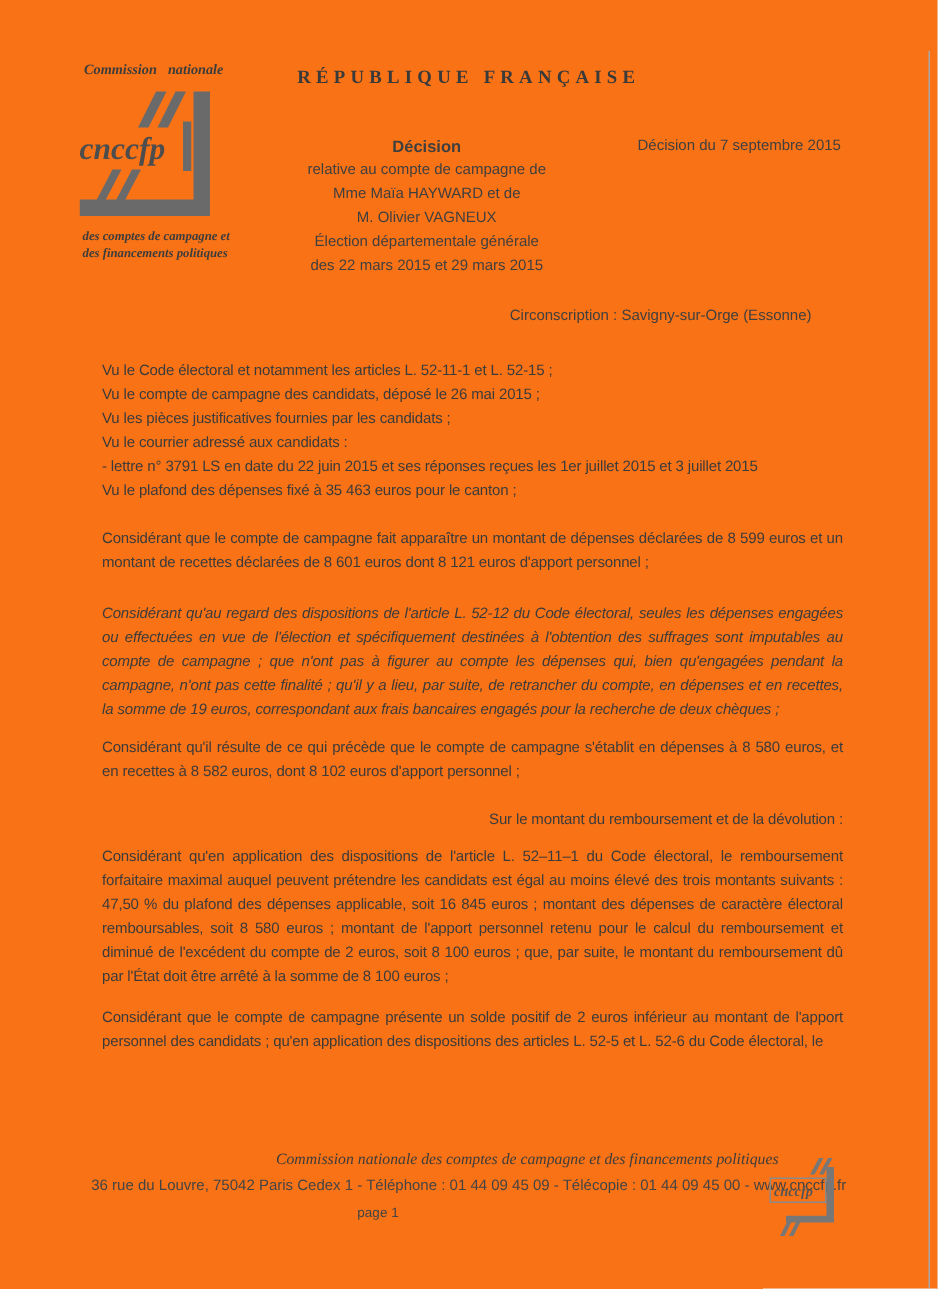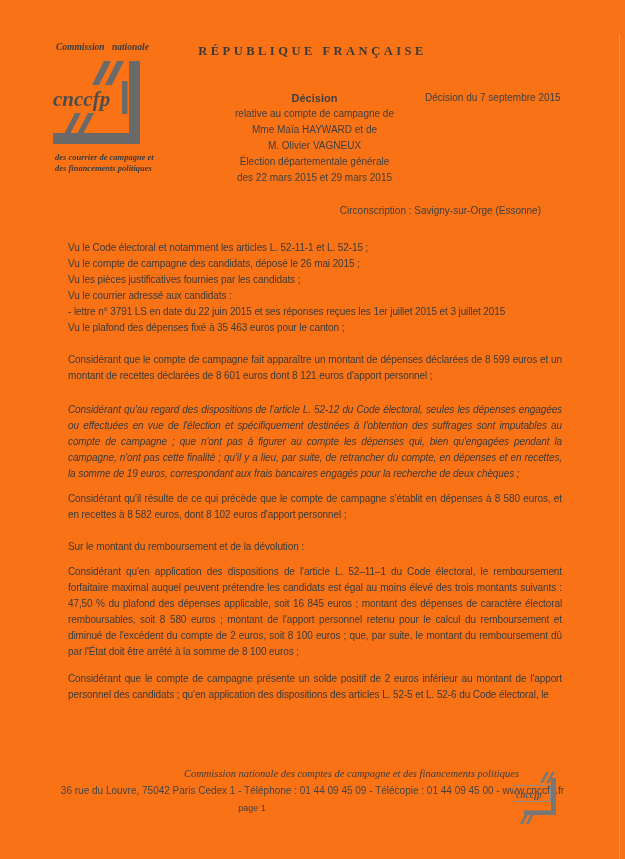--- a/index.html
+++ b/index.html
@@ -22,21 +22,21 @@
     font-style:italic; font-weight:bold; font-size:8.5px; line-height:11px; color:#3c3c3c;
   }
 
   
   .republique {
     position:absolute; top:44px; left:0; width:625px; text-align:center;
     font-family:"Liberation Serif", serif; font-size:12.5px; letter-spacing:3.5px; color:#3a3a3a;font-weight:bold;
   }
   .header-center {
     position:absolute; top:90px; left:0; width:569px; text-align:center;
-    font-size:10px; line-height:16px; color:#3f3f3f;margin-left:30px;
+    font-size:10px; line-height:16px; color:#3f3f3f;
   }
   .decision-title { font-weight:bold; font-size:11px; }
   .decision-date { position:absolute; left:425px; top:92px; font-size:10px; }
   .circonscription {
     position:absolute; top:203px; left:0; width:541px; text-align:right;
     font-size:10px; line-height:16px;
   }
 
   
   .document-body {
@@ -44,21 +44,21 @@
     font-size:10px; line-height:16px; letter-spacing:-0.1px; color:#3b3b3b;
   }
   .document-body p, .document-body div.block { margin:0; }
   .block.paragraph { text-align:justify; }
   .block.lines .line { white-space:nowrap; }
   .block-0 { margin-bottom:16px !important; }
   .block-1 { margin-bottom:18px !important; }
   .block-2 { margin-bottom:13px !important; }
   .block-3 { margin-bottom:9px  !important;font-style:italic; }
   .block-4 { margin-bottom:16px !important; }
-  .block-5 { margin-bottom:9px  !important; }
+  .block-5 { margin-bottom:9px  !important;text-align:right; }
   .block-6 { margin-bottom:11px !important; }
 
   
   .footer-org {
     position:absolute; top:768px; left:0; width:625px; text-align:center;
     font-family:"Liberation Serif", serif; font-style:italic; font-size:10.5px; color:#3c3c3c;margin-left:39px;
   }
   .footer-address {
     position:absolute; top:785px; left:0; width:625px; text-align:center;
     font-size:10px; color:#444;
@@ -80,21 +80,21 @@
   <svg class="logo-main" width="90" height="85" viewBox="0 0 90 85">
     <polygon points="39,25 51,1 58,1 46,25" fill="#6a6a6a"></polygon>
     <polygon points="52,25 64,1 71,1 59,25" fill="#6a6a6a"></polygon>
     <polygon points="76,1 87,1 87,84 0,84 0,73 76,73" fill="#6a6a6a"></polygon>
     <rect x="69" y="21" width="5.5" height="33" fill="#6a6a6a"></rect>
     <text x="0" y="46" font-family="Liberation Serif, serif" font-style="italic" font-weight="bold" font-size="21" fill="#4d4d4d">cnccfp</text>
     <polygon points="10,76 22,53 28,53 16,76" fill="#6a6a6a"></polygon>
     <polygon points="23,76 35,53 41,53 29,76" fill="#6a6a6a"></polygon>
   </svg>
   <div class="logo-bottom-label">
-    <div>des courrier de campagne et</div>
+    <div>des comptes de campagne et</div>
     <div>des financements politiques</div>
   </div>
 
   <div class="republique">RÉPUBLIQUE FRANÇAISE</div>
   <div class="decision-date">Décision du 7 septembre 2015</div>
   <div class="header-center">
     <div class="decision-title">Décision</div>
     <div>relative au compte de campagne de</div>
     <div>Mme Maïa HAYWARD et de</div>
     <div>M. Olivier VAGNEUX</div>

